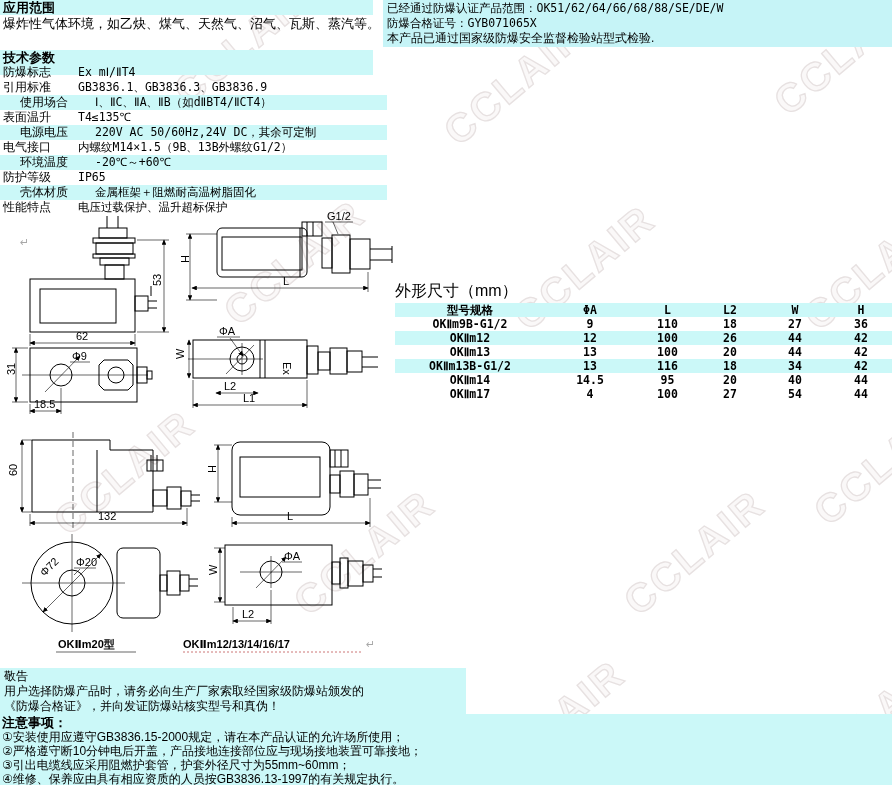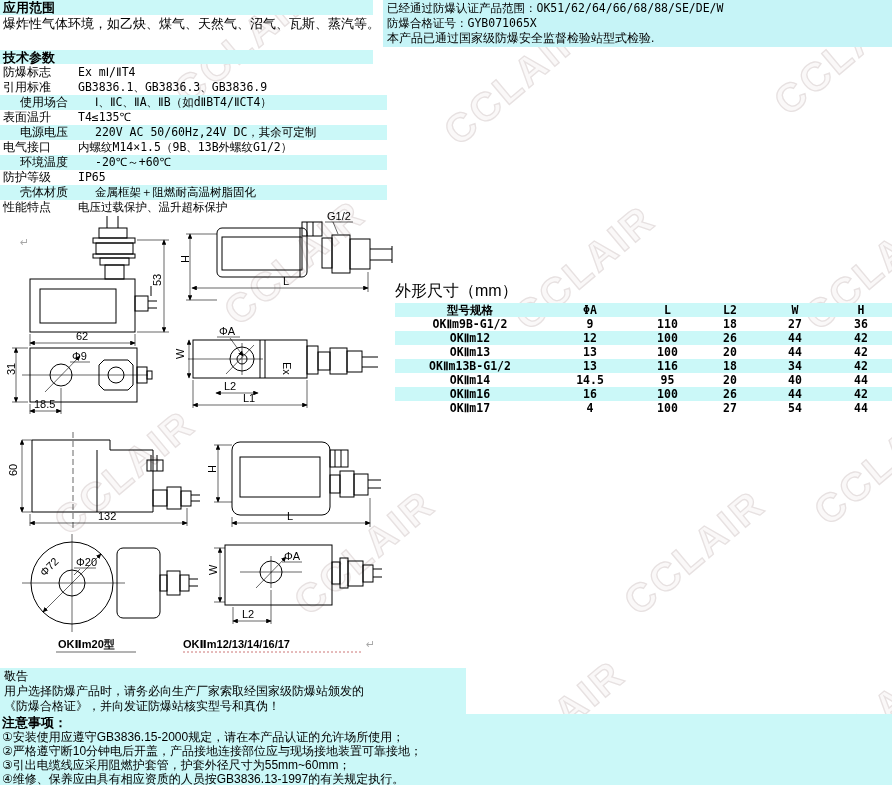--- a/index.html
+++ b/index.html
@@ -61,21 +61,21 @@
 
 <div class="abs band sec-header" style="left:0;top:0;width:370px;height:15px;">应用范围</div>
 <div class="abs bodyline" style="left:0;top:15px;width:400px;">爆炸性气体环境，如乙炔、煤气、天然气、沼气、瓦斯、蒸汽等。</div>
 
 <div class="abs tr-block" style="left:383px;top:0;width:509px;height:46px;">
   <div class="mono">已经通过防爆认证产品范围：OK51/62/64/66/68/88/SE/DE/W</div>
   <div class="mono">防爆合格证号：GYB071065X</div>
   <div>本产品已通过国家级防爆安全监督检验站型式检验.</div>
 </div>
 
-<div class="abs band sec-header" style="left:0;top:50px;width:370px;height:14px;">技术参数</div>
+<div class="abs band sec-header" style="left:0;top:50px;width:370px;height:25px;">技术参数</div>
 <div class="abs" style="left:0;top:65px;">
   <div class="param-row">
       <span class="plabel">防爆标志</span>
       <span class="pvalue">Ex mⅠ/ⅡT4</span>
     </div>
   <div class="param-row">
       <span class="plabel">引用标准</span>
       <span class="pvalue">GB3836.1、GB3836.3、GB3836.9</span>
     </div>
   <div class="param-row cyan">
@@ -156,28 +156,20 @@
           <td>34</td>
           <td>42</td>
         </tr>
     <tr>
           <td>OKⅡm14</td>
           <td>14.5</td>
           <td>95</td>
           <td>20</td>
           <td>40</td>
           <td>44</td>
-        </tr>
-    <tr class="cyan">
-          <td>OKⅡm16</td>
-          <td>16</td>
-          <td>100</td>
-          <td>26</td>
-          <td>44</td>
-          <td>42</td>
         </tr>
     <tr>
           <td>OKⅡm17</td>
           <td>4</td>
           <td>100</td>
           <td>27</td>
           <td>54</td>
           <td>44</td>
         </tr>
   </tbody>

